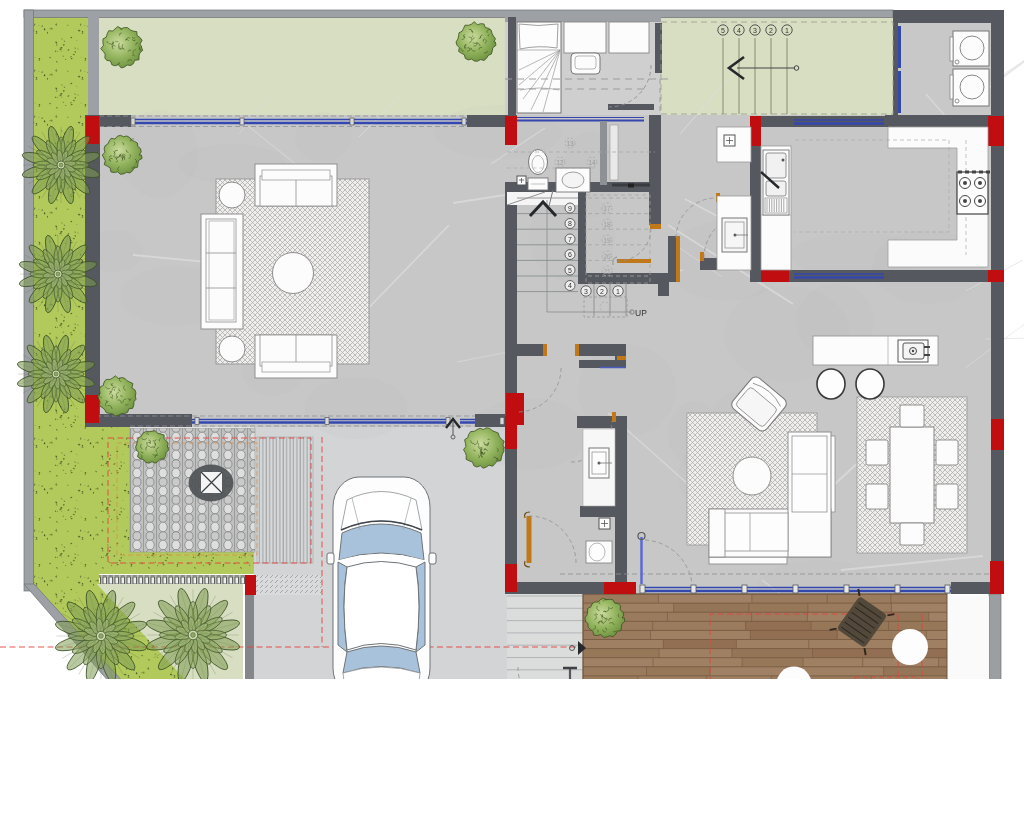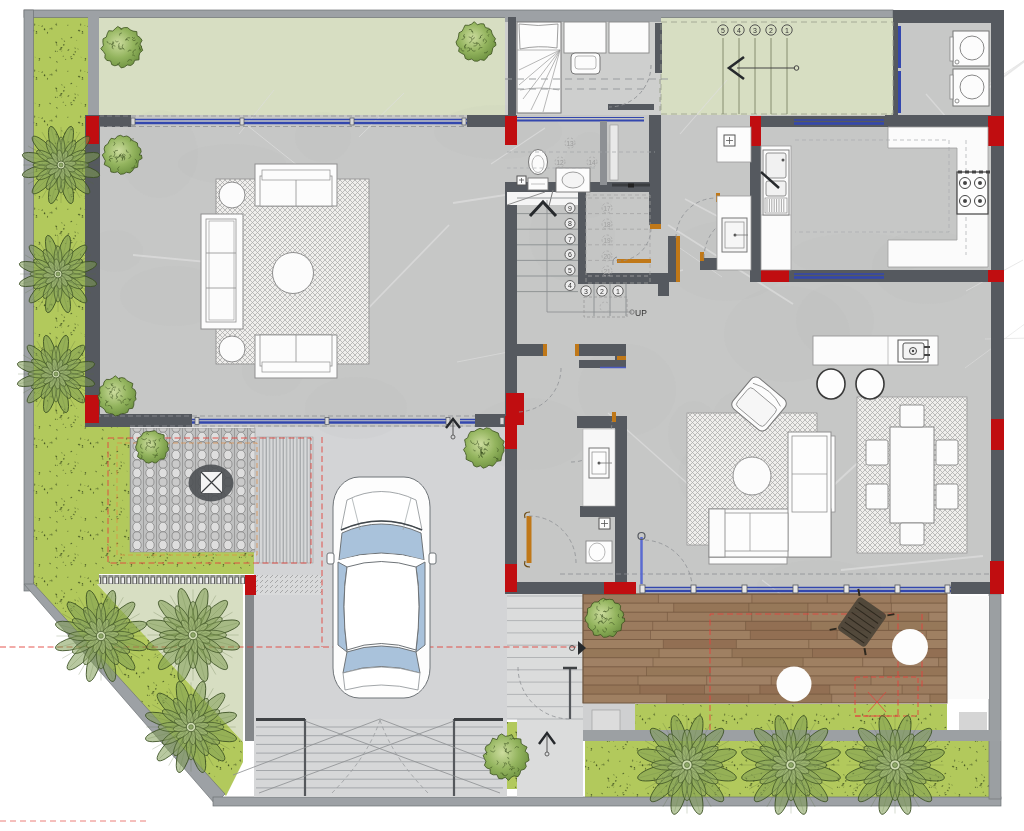--- a/index.html
+++ b/index.html
@@ -1,16 +1,16 @@
 <!DOCTYPE html>
 <html><head><meta charset="utf-8"><title>Floor Plan</title>
 <style>
 html,body{margin:0;padding:0;background:#fff;}
 body{font-family:"Liberation Sans", sans-serif;}
-#wrap{width:1024px;height:831px;overflow:hidden;}
+#wrap{width:1024px;height:679px;overflow:hidden;}
 </style></head>
 <body>
 <div id="wrap">
 <svg xmlns="http://www.w3.org/2000/svg" width="1024" height="831" viewBox="0 0 1024 831">
 
 <defs>
 <pattern id="speck" width="46" height="46" patternUnits="userSpaceOnUse">
   <rect width="46" height="46" fill="#b2c95c"></rect>
   <ellipse cx="29.1" cy="2.1" rx="0.7" ry="0.4" fill="#3c4d1e" opacity="0.84" transform="rotate(40 29.1 2.1)"></ellipse>
   <ellipse cx="30.8" cy="40.3" rx="0.6" ry="0.3" fill="#3c4d1e" opacity="0.56" transform="rotate(76 30.8 40.3)"></ellipse>

